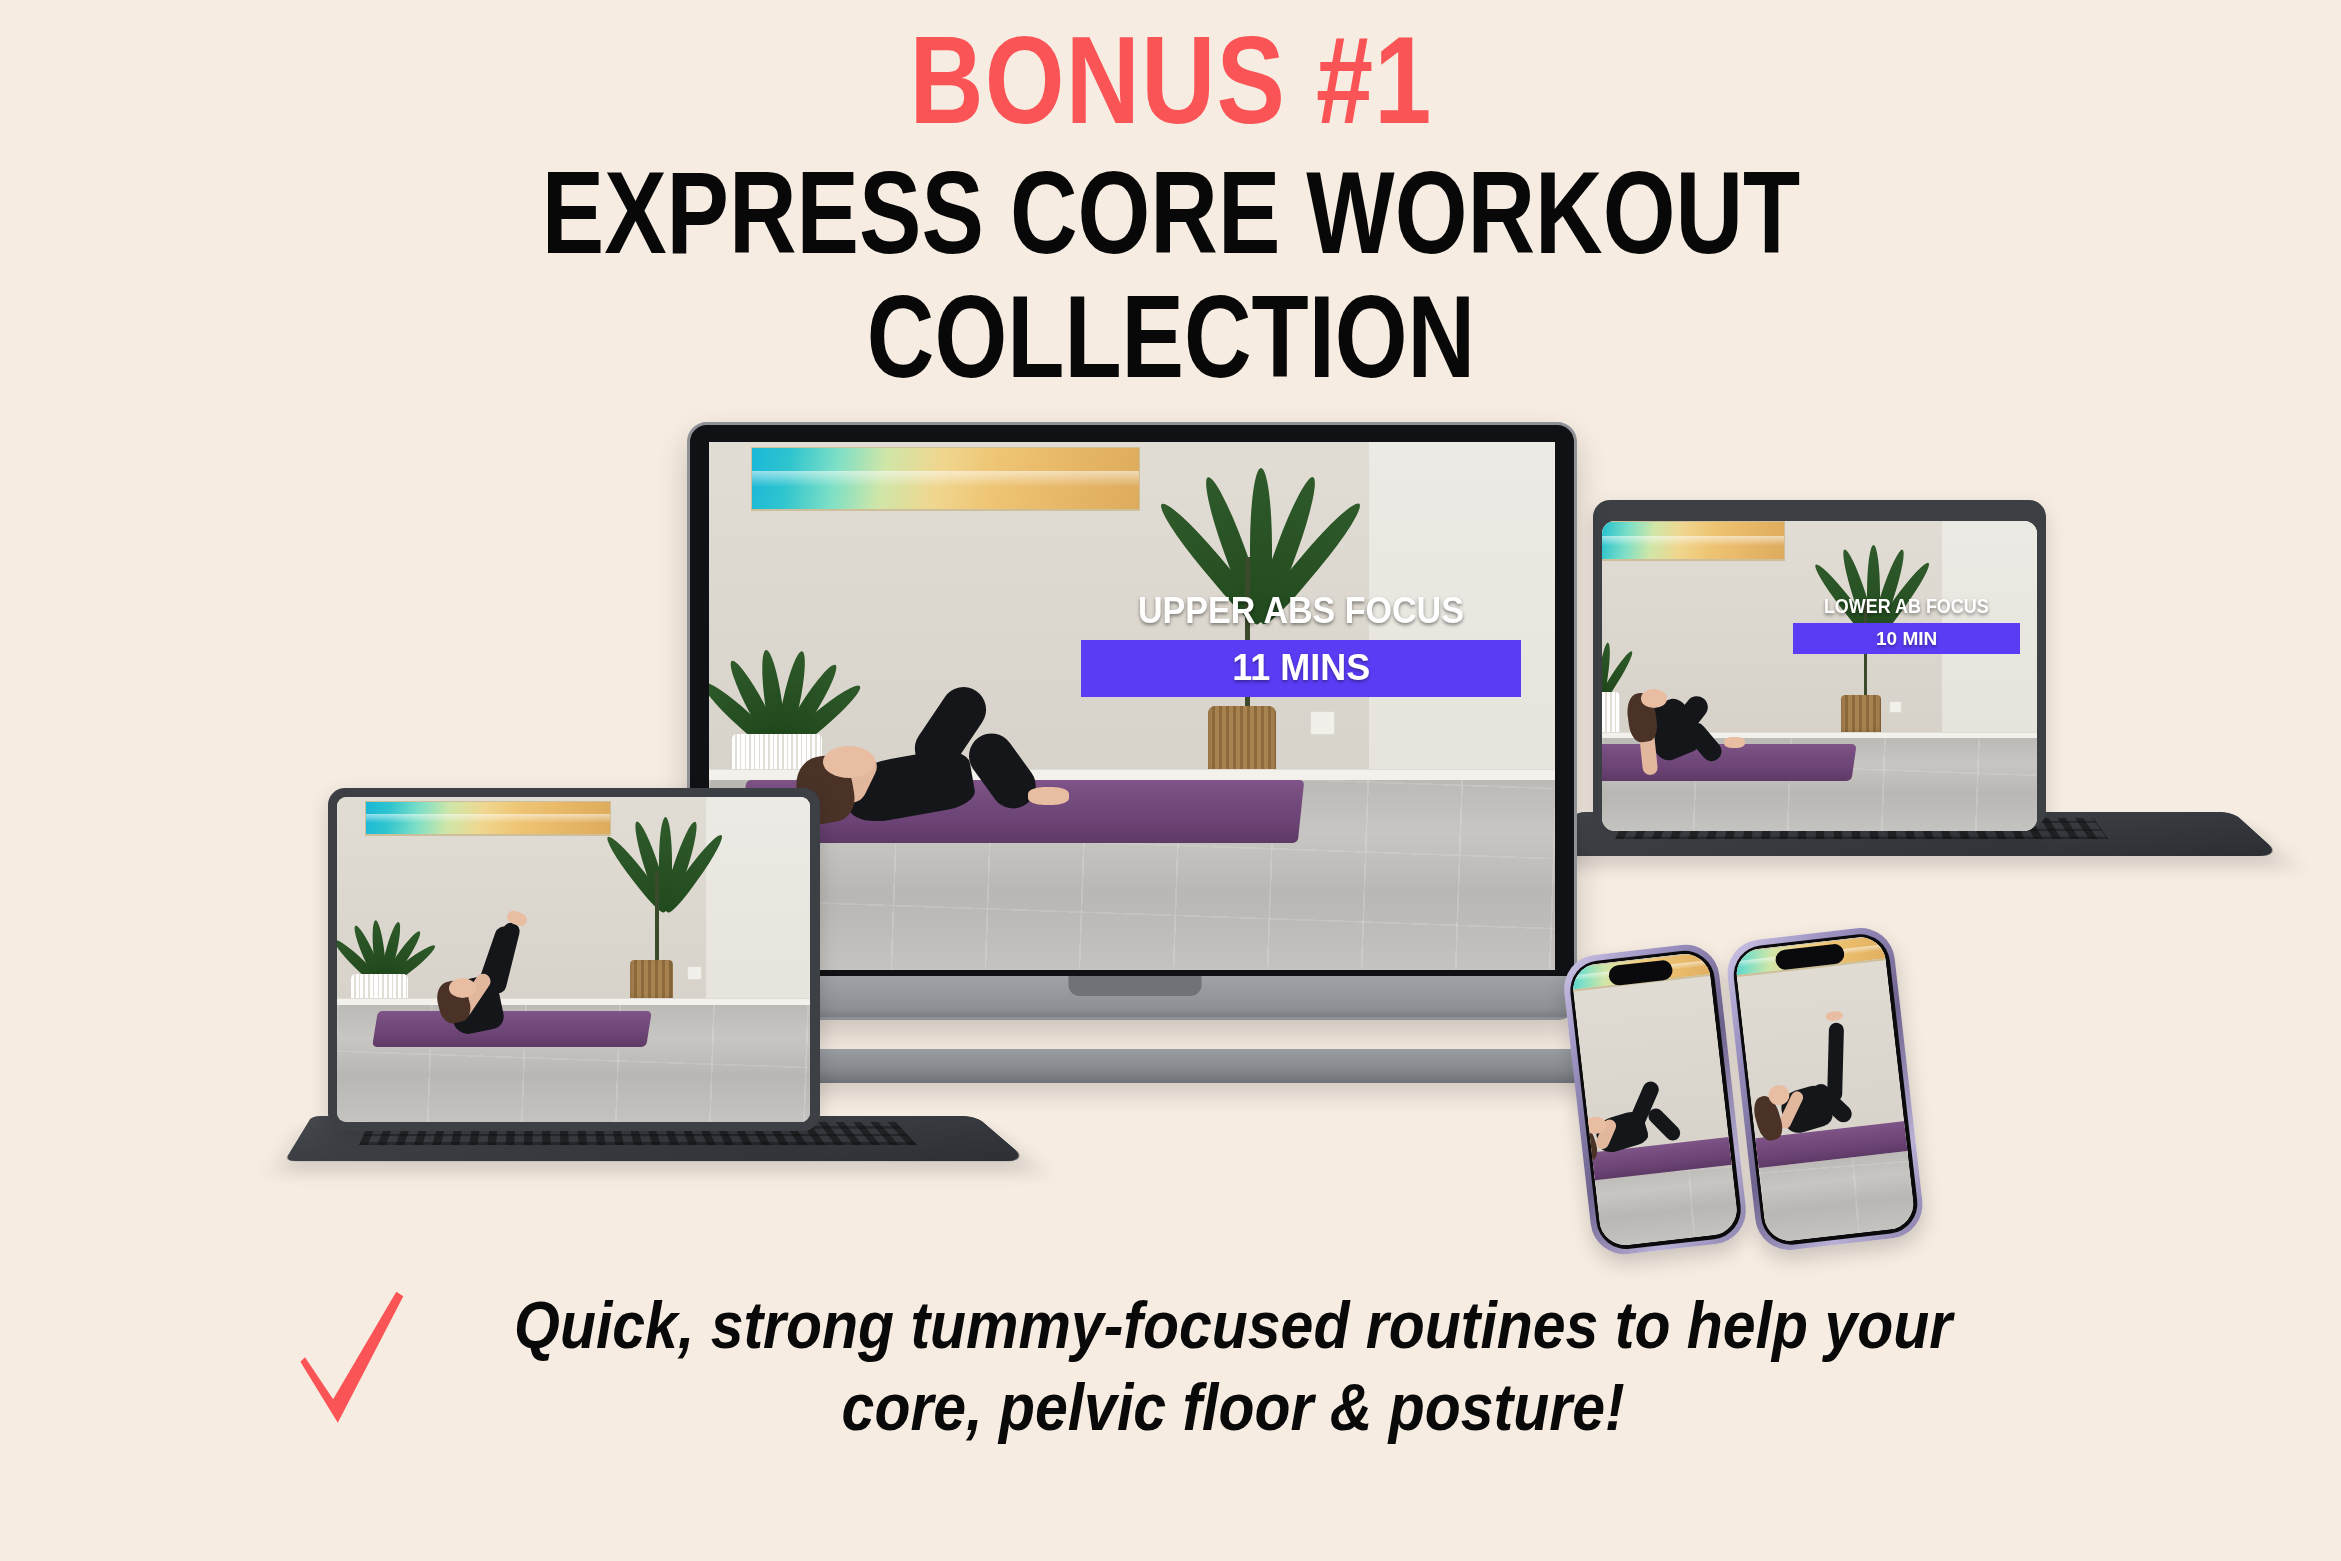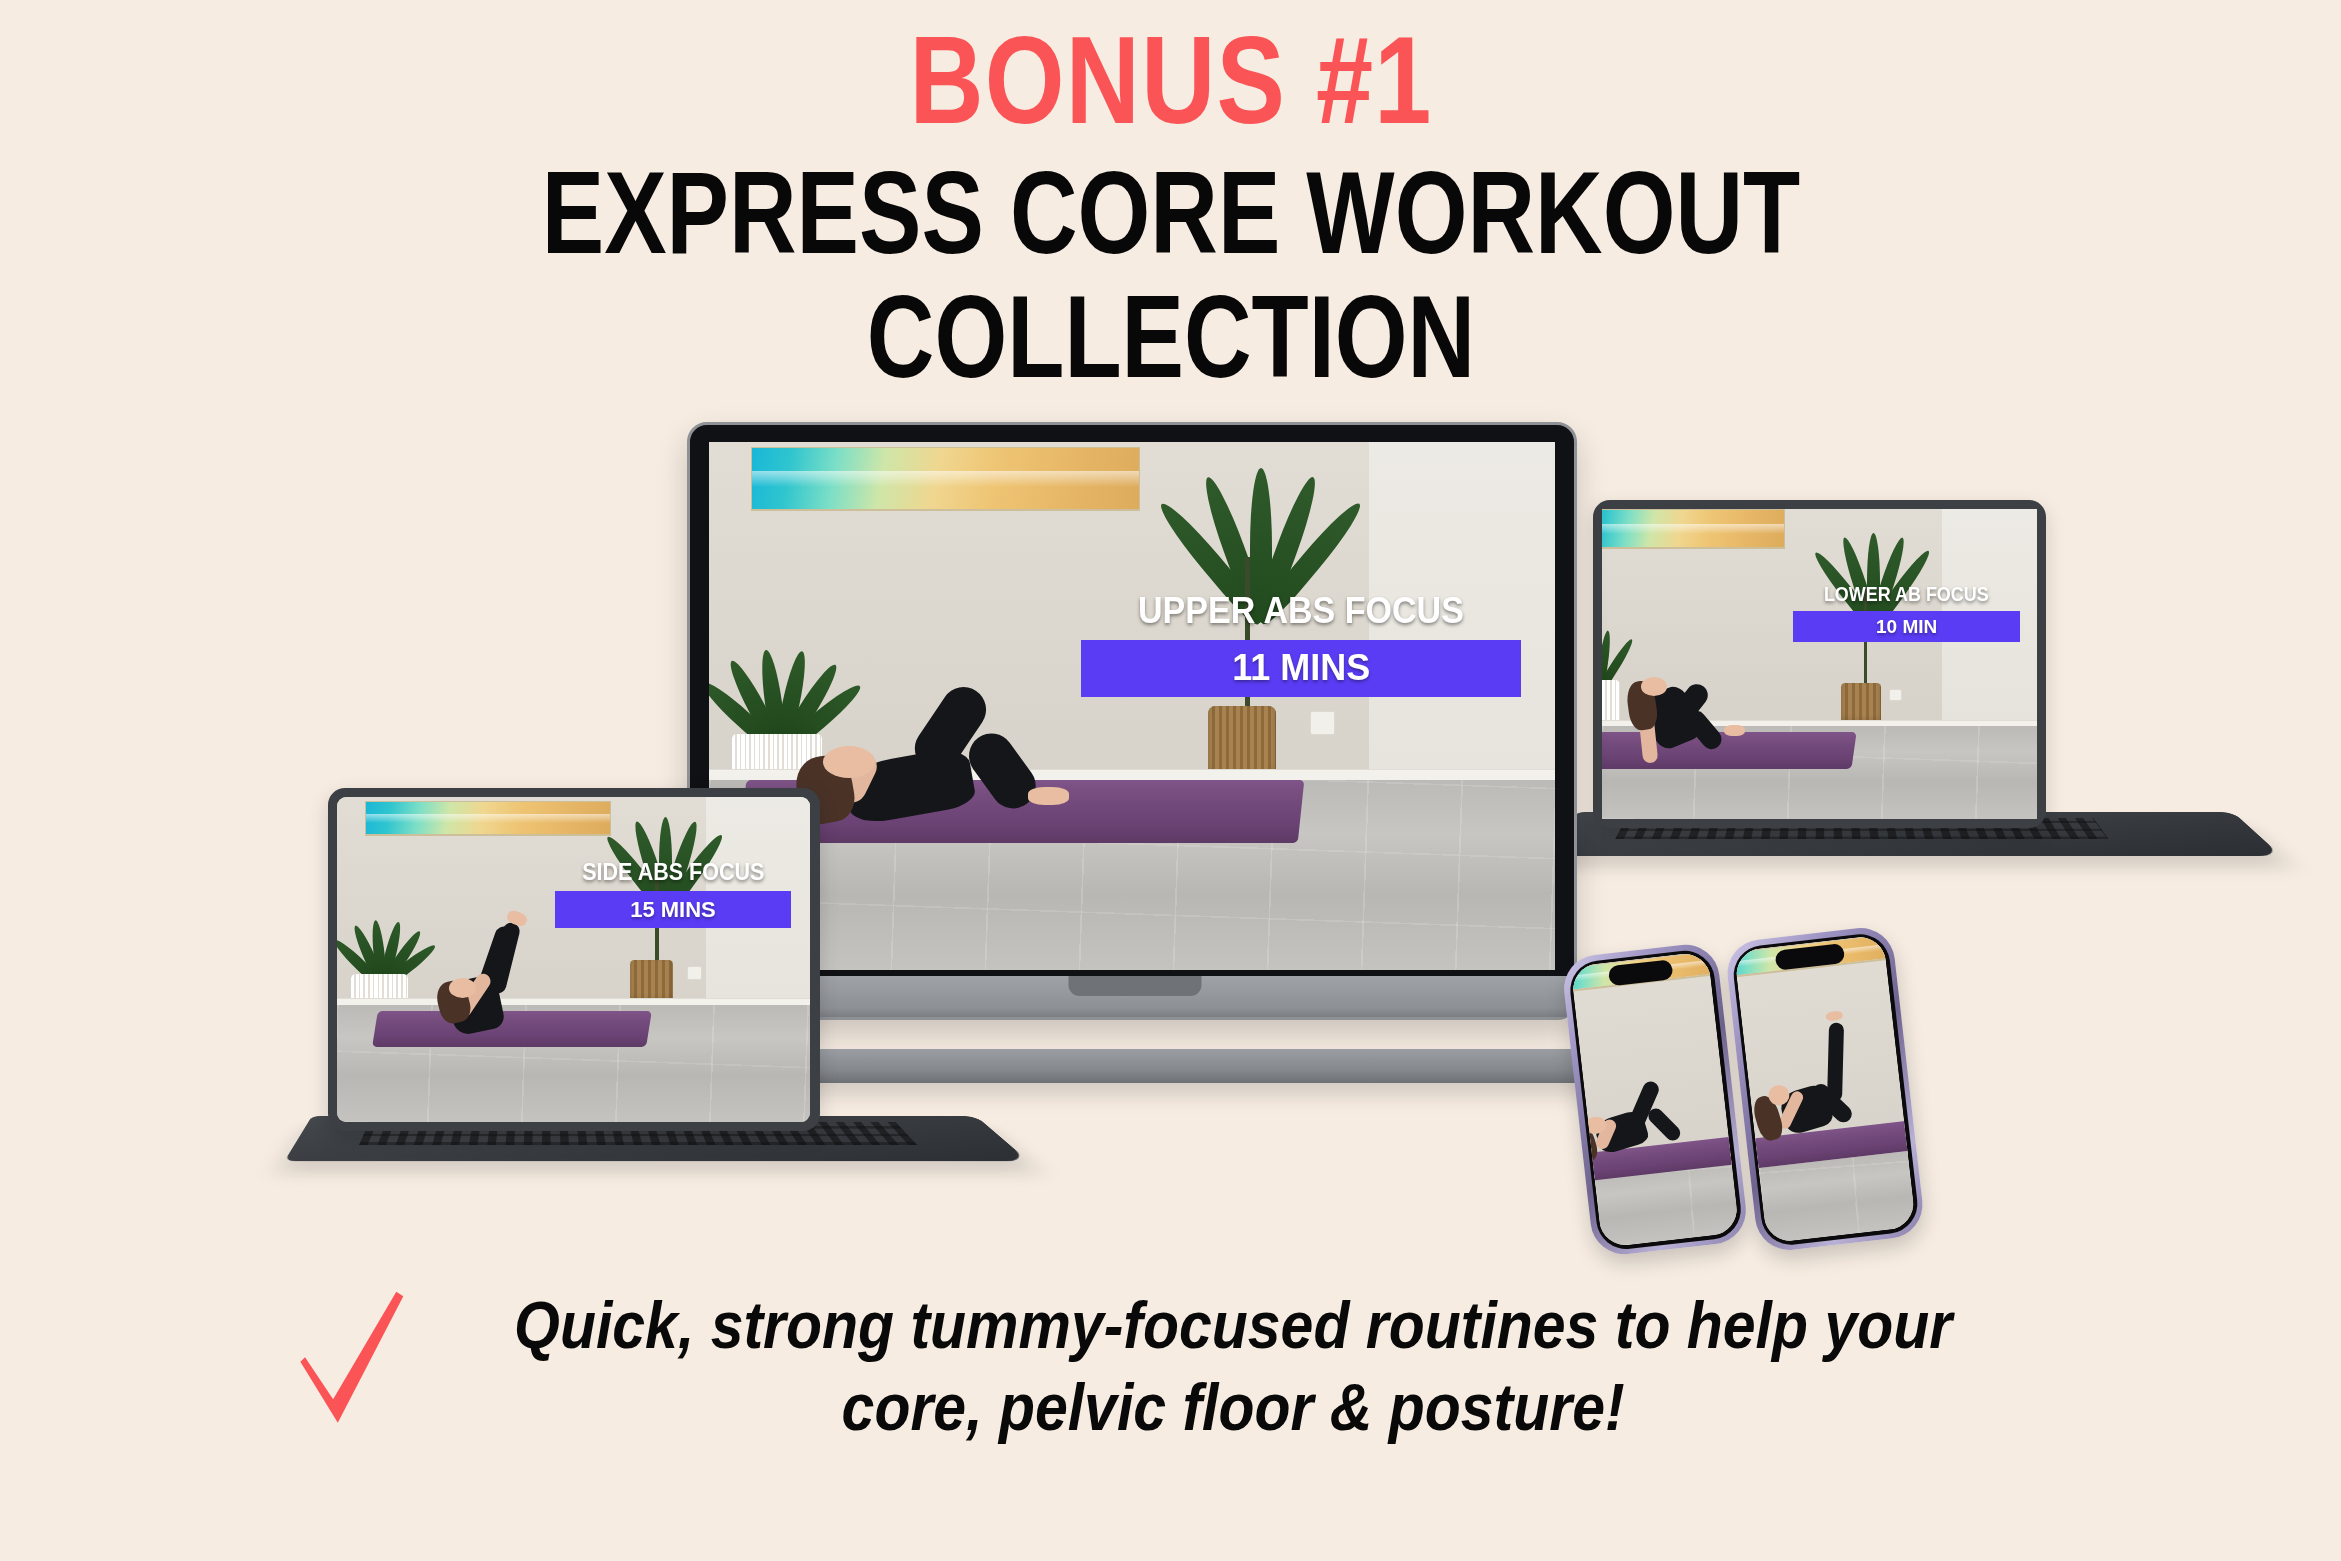--- a/index.html
+++ b/index.html
@@ -204,21 +204,21 @@
     opacity:.75;
   }
 
   
   #laptop-right { position:absolute; left:1593px; top:500px; width:703px; height:406px; z-index:5; }
   #laptop-right .lid {
     position:absolute; left:0; top:0; width:453px; height:328px;
     background:#3c4045; border-radius:17px; padding:8.6px;
     box-shadow:0 7.8px 19px rgba(0,0,0,.15);
   }
-  #laptop-right .screen { position:relative; width:100%; height:100%; overflow:hidden; border-radius:1px; }
+  #laptop-right .screen { position:relative; width:100%; height:100%; overflow:hidden; border-radius:13px;margin-top:12px; }
   #laptop-right .base {
     position:absolute; left:-15.6px; top:312px; width:656px; height:84px;
     background:linear-gradient(170deg,#45494e 0%, #3a3e43 45%, #2b2f34 100%);
     border-radius:7.8px 12.5px 20px 9.4px;
     transform:perspective(703px) rotateX(62deg) skewX(-17deg);
     transform-origin:left top;
     box-shadow:0 20px 23.4px rgba(0,0,0,.13);
   }
   #laptop-right .keys {
     position:absolute; left:8%; top:14%; width:70%; height:50%;
@@ -315,24 +315,20 @@
         <div class="mat" style="left:8%;top:66%;width:58%;height:11%;transform:skewX(-9deg);"></div>
         <div class="person" style="left:20%;top:40%;width:36%;height:36%;">
           <div class="leg" style="left:32%;top:-2%;width:11%;height:62%;transform:rotate(19deg);"></div>
           <div class="leg" style="left:38%;top:-4%;width:10%;height:62%;transform:rotate(14deg);"></div>
           <div class="foot" style="left:44%;top:-13%;width:12%;height:11%;transform:rotate(22deg);"></div>
           <div class="torso" style="left:11%;top:44%;width:30%;height:46%;transform:rotate(-12deg);"></div>
           <div class="arm" style="left:20%;top:38%;width:9%;height:42%;transform:rotate(34deg);"></div>
           <div class="hair" style="left:4%;top:46%;width:18%;height:36%;transform:rotate(-14deg);"></div>
           <div class="head" style="left:10%;top:44%;width:16%;height:17%;"></div>
         </div>
-      </div>
-      <div class="overlay" style="left:46%;top:19%;width:50%;">
-        <div class="ov-title" style="font-size:23.4px;">SIDE ABS FOCUS</div>
-        <div class="ov-badge" style="font-size:22px;padding:5.5px 0;margin-top:5.5px;">15 MINS</div>
       </div>
     </div>
   </div>
 </div>
 
 <div id="laptop-right">
   <div class="base">
     <div class="keys"></div>
   </div>
   <div class="lid">

